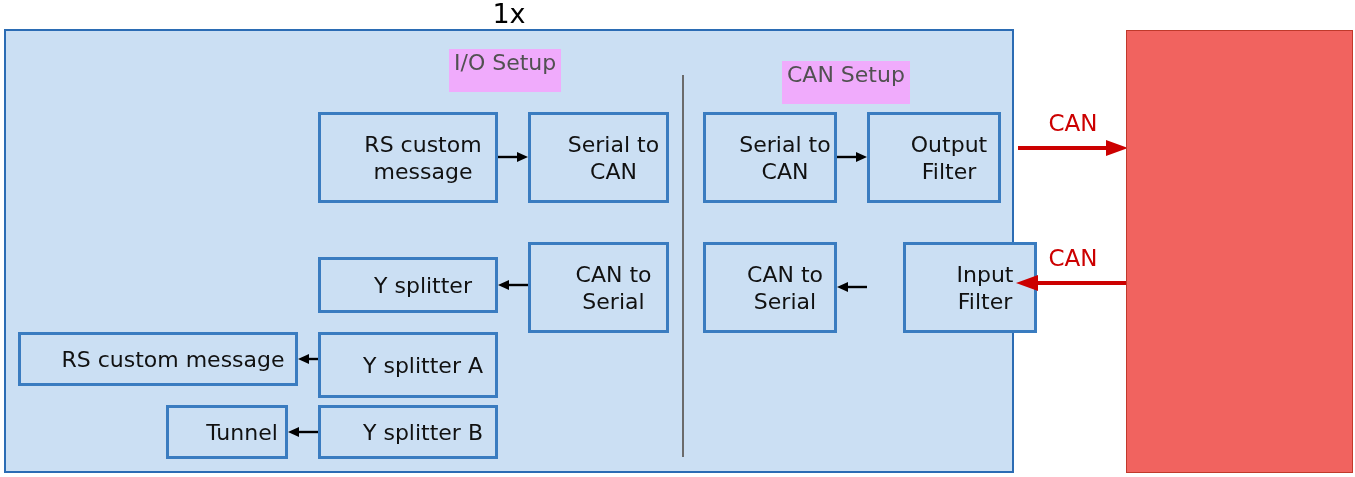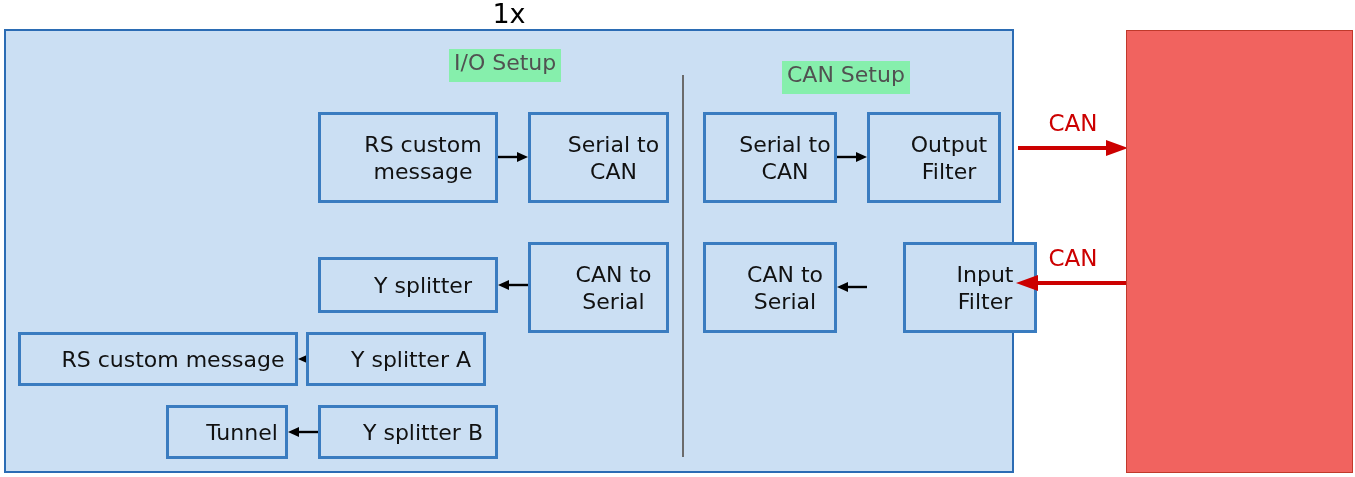--- a/index.html
+++ b/index.html
@@ -64,22 +64,22 @@
     border: 1px solid #c0392b;
     box-sizing: border-box;
   }
 
   
   .section-title {
     position: absolute;
     font-size: 22px;
     line-height: 26px;
     color: #515151;
-    background: #86efac;
-    padding: 1px 5px 6px 5px;
+    background: #f0abfc;
+    padding: 1px 5px 16px 5px;
     white-space: nowrap;
   }
   #title-io  { left: 447px; top: 47px; }
   #title-can { left: 780px; top: 47px; }
 
   
   #divider {
     position: absolute;
     left: 680px;
     top: 73px;
@@ -193,21 +193,21 @@
 
     <div class="node" style="left:12px; top:301px; width:280px; height:54px;">RS custom message</div>
 
     <div class="arrow" style="left:292px; top:321px; width:20px;">
       <svg width="20" height="14" viewBox="0 0 20 14">
         <line x1="20" y1="7" x2="8" y2="7" stroke="#000" stroke-width="2.4"></line>
         <polygon points="0,7 11,12 11,2" fill="#000"></polygon>
       </svg>
     </div>
 
-    <div class="node" style="left:300px; top:301px; width:180px; height:54px;">Y splitter A</div>
+    <div class="node" style="left:312px; top:301px; width:180px; height:66px;">Y splitter A</div>
 
     <div class="node" style="left:160px; top:374px; width:122px; height:54px;">Tunnel</div>
 
     <div class="arrow" style="left:282px; top:394px; width:30px;">
       <svg width="30" height="14" viewBox="0 0 30 14">
         <line x1="30" y1="7" x2="8" y2="7" stroke="#000" stroke-width="2.4"></line>
         <polygon points="0,7 11,12 11,2" fill="#000"></polygon>
       </svg>
     </div>
 

